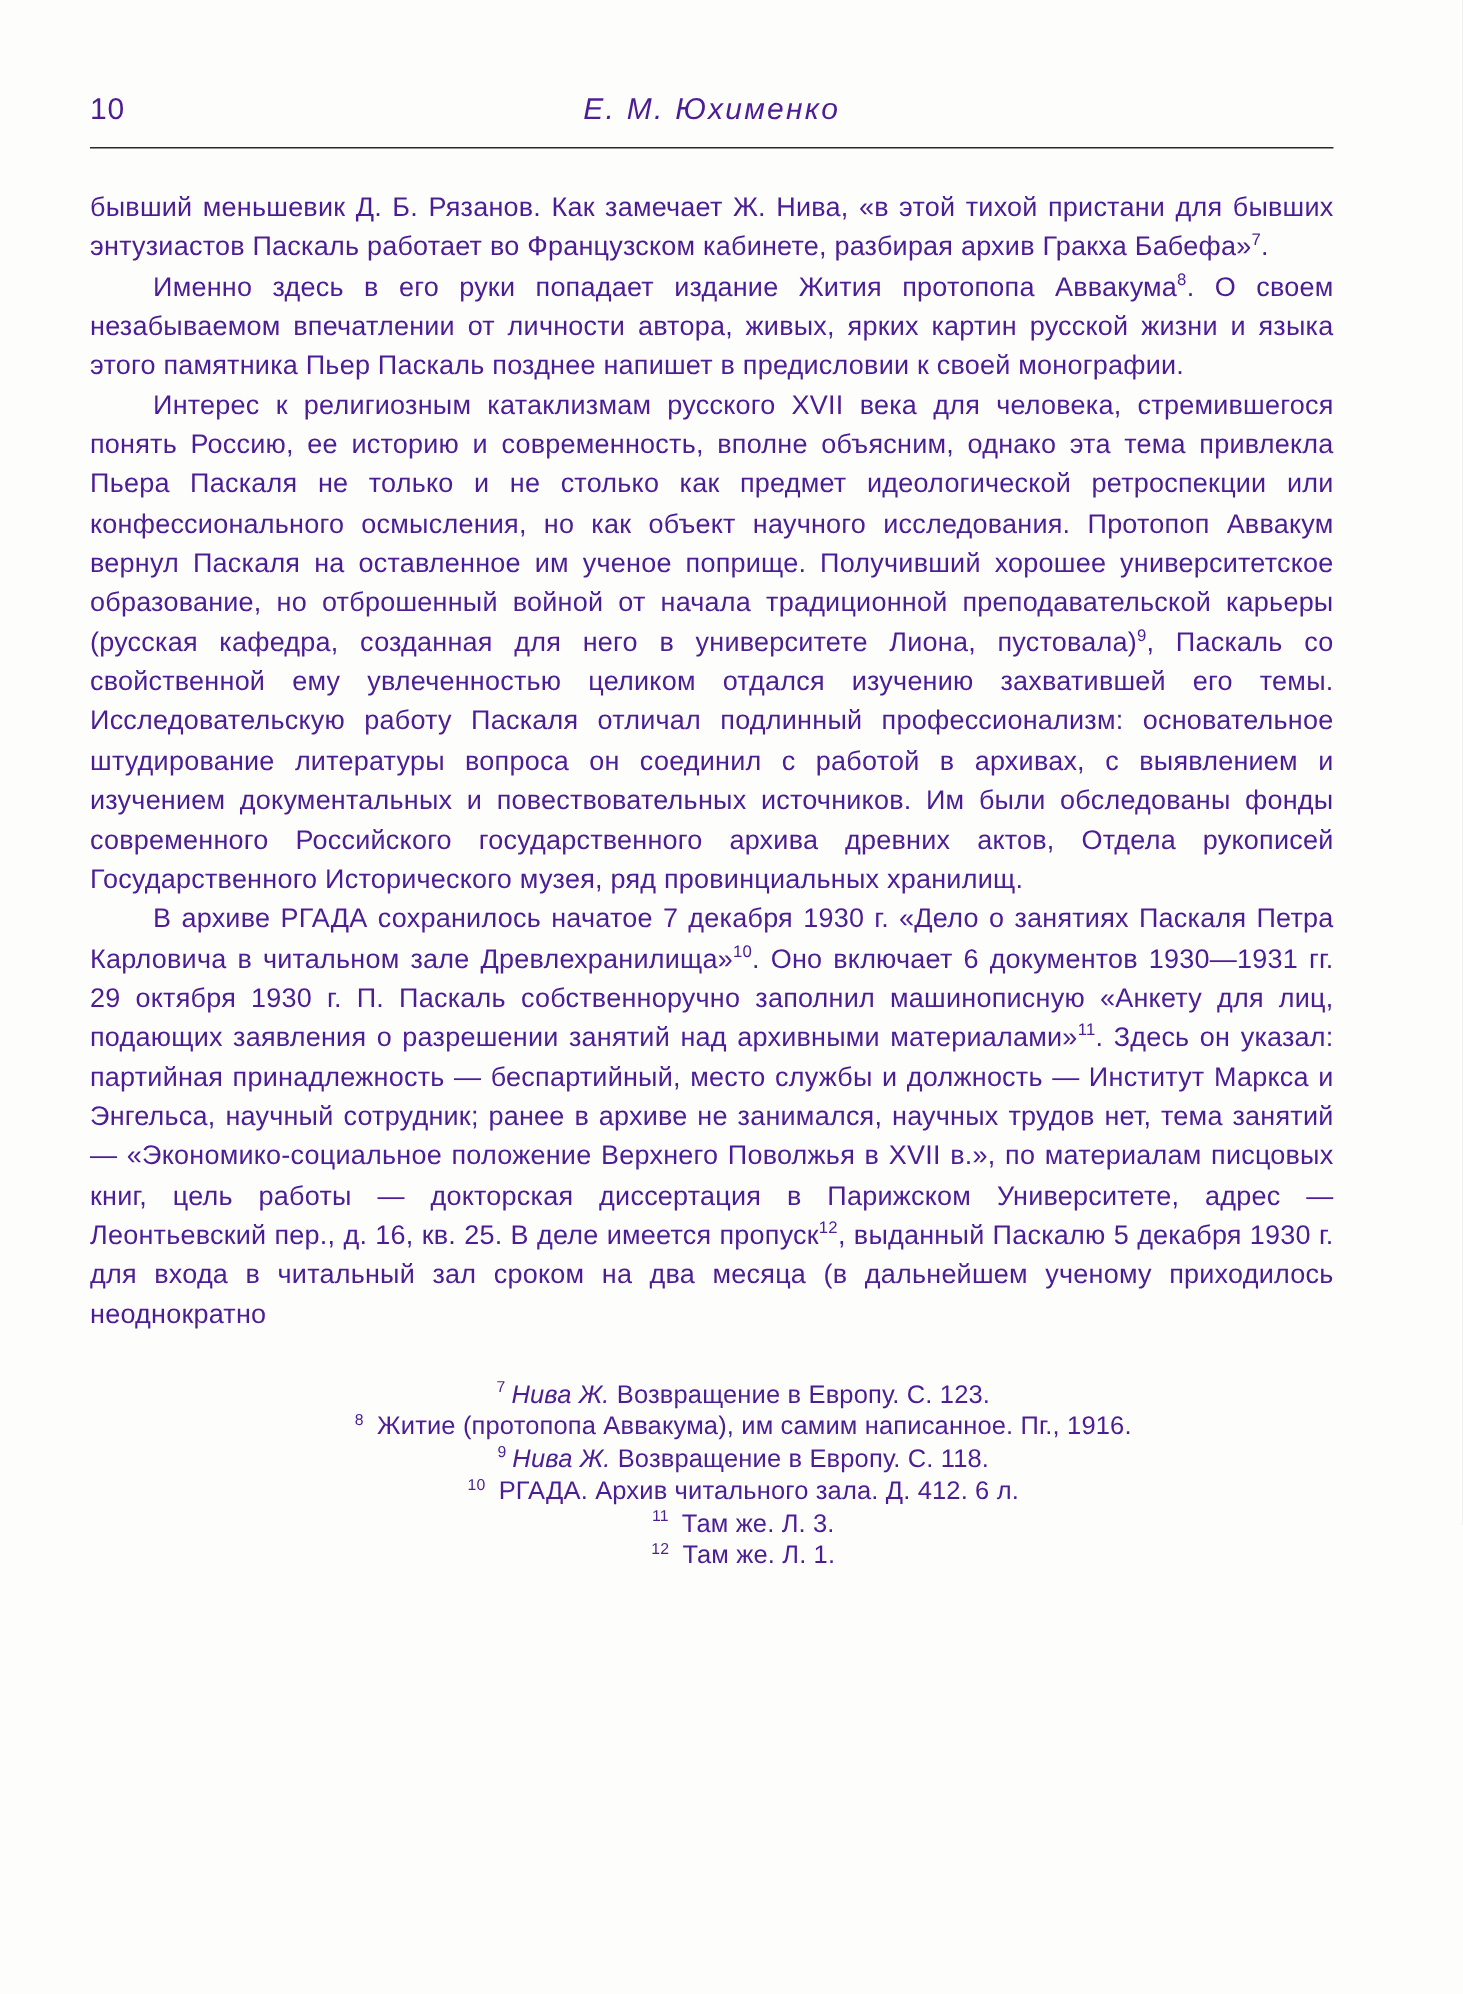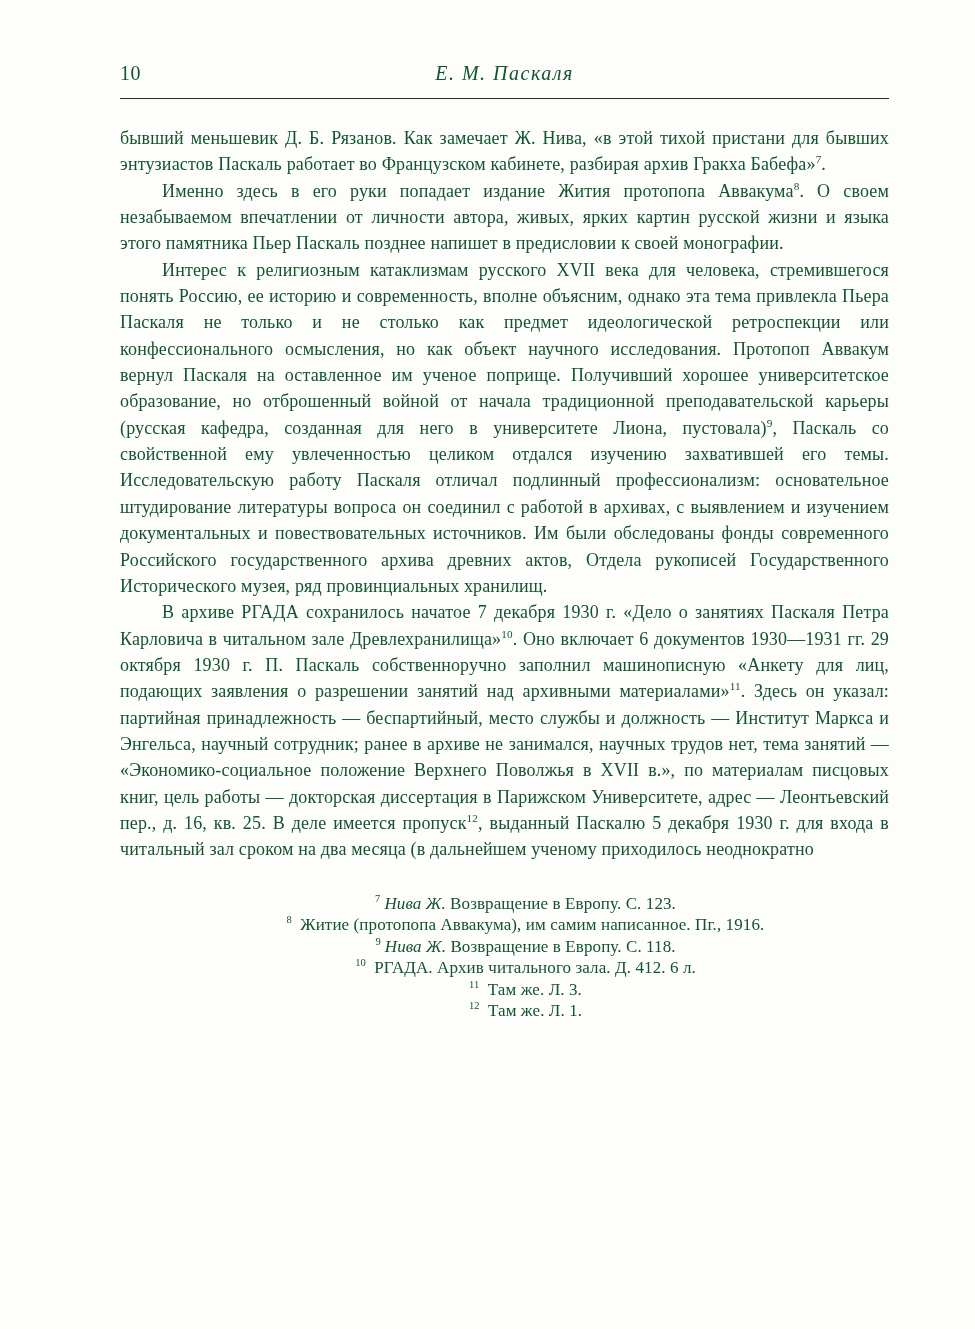--- a/index.html
+++ b/index.html
@@ -3,23 +3,23 @@
 <meta charset="utf-8">
 <style>
   html, body { margin: 0; padding: 0; background: #e8e8e6; }
   .page {
     position: relative;
     width: 975px;
     height: 1329px;
     margin: 0 auto;
     background: #fdfdfb;
     box-sizing: border-box;
-    padding: 62px 86px 40px 120px;
-    font-family: Liberation Serif, serif;
-    color: #14532d;
+    padding: 62px 86px 40px 60px;
+    font-family: Liberation Sans, sans-serif;
+    color: #4c1d95;
     overflow: hidden;
   }
   .running-head {
     position: relative;
     height: 30px;
     font-size: 20px;
   }
   .page-number {
     position: absolute;
     left: 0;
@@ -68,21 +68,21 @@
   .footnote sup { margin-right: 4px; }
   em { font-style: italic; }
 </style>
 </head>
 <body>
 
 <div class="page">
 
   <div class="running-head">
     <span class="page-number">10</span>
-    <span class="running-title">Е. М. Паскаля</span>
+    <span class="running-title">Е. М. Юхименко</span>
   </div>
 
   <hr class="head-rule">
 
   <div class="body-text">
       <p class="para">бывший меньшевик Д. Б. Рязанов. Как замечает Ж. Нива, «в этой тихой пристани для бывших энтузиастов Паскаль работает во Французском кабинете, разбирая архив Гракха Бабефа»<sup>7</sup>.</p>
       <p class="para indent">Именно здесь в его руки попадает издание Жития протопопа Аввакума<sup>8</sup>. О своем незабываемом впечатлении от личности автора, живых, ярких картин русской жизни и языка этого памятника Пьер Паскаль позднее напишет в предисловии к своей монографии.</p>
       <p class="para indent">Интерес к религиозным катаклизмам русского XVII века для человека, стремившегося понять Россию, ее историю и современность, вполне объясним, однако эта тема привлекла Пьера Паскаля не только и не столько как предмет идеологической ретроспекции или конфессионального осмысления, но как объект научного исследования. Протопоп Аввакум вернул Паскаля на оставленное им ученое поприще. Получивший хорошее университетское образование, но отброшенный войной от начала традиционной преподавательской карьеры (русская кафедра, созданная для него в университете Лиона, пустовала)<sup>9</sup>, Паскаль со свойственной ему увлеченностью целиком отдался изучению захватившей его темы. Исследовательскую работу Паскаля отличал подлинный профессионализм: основательное штудирование литературы вопроса он соединил с работой в архивах, с выявлением и изучением документальных и повествовательных источников. Им были обследованы фонды современного Российского государственного архива древних актов, Отдела рукописей Государственного Исторического музея, ряд провинциальных хранилищ.</p>
       <p class="para indent">В архиве РГАДА сохранилось начатое 7 декабря 1930 г. «Дело о занятиях Паскаля Петра Карловича в читальном зале Древлехранилища»<sup>10</sup>. Оно включает 6 документов 1930—1931 гг. 29 октября 1930 г. П. Паскаль собственноручно заполнил машинописную «Анкету для лиц, подающих заявления о разрешении занятий над архивными материалами»<sup>11</sup>. Здесь он указал: партийная принадлежность — беспартийный, место службы и должность — Институт Маркса и Энгельса, научный сотрудник; ранее в архиве не занимался, научных трудов нет, тема занятий — «Экономико-социальное положение Верхнего Поволжья в XVII в.», по материалам писцовых книг, цель работы — докторская диссертация в Парижском Университете, адрес — Леонтьевский пер., д. 16, кв. 25. В деле имеется пропуск<sup>12</sup>, выданный Паскалю 5 декабря 1930 г. для входа в читальный зал сроком на два месяца (в дальнейшем ученому приходилось неоднократно</p>
     </div>

